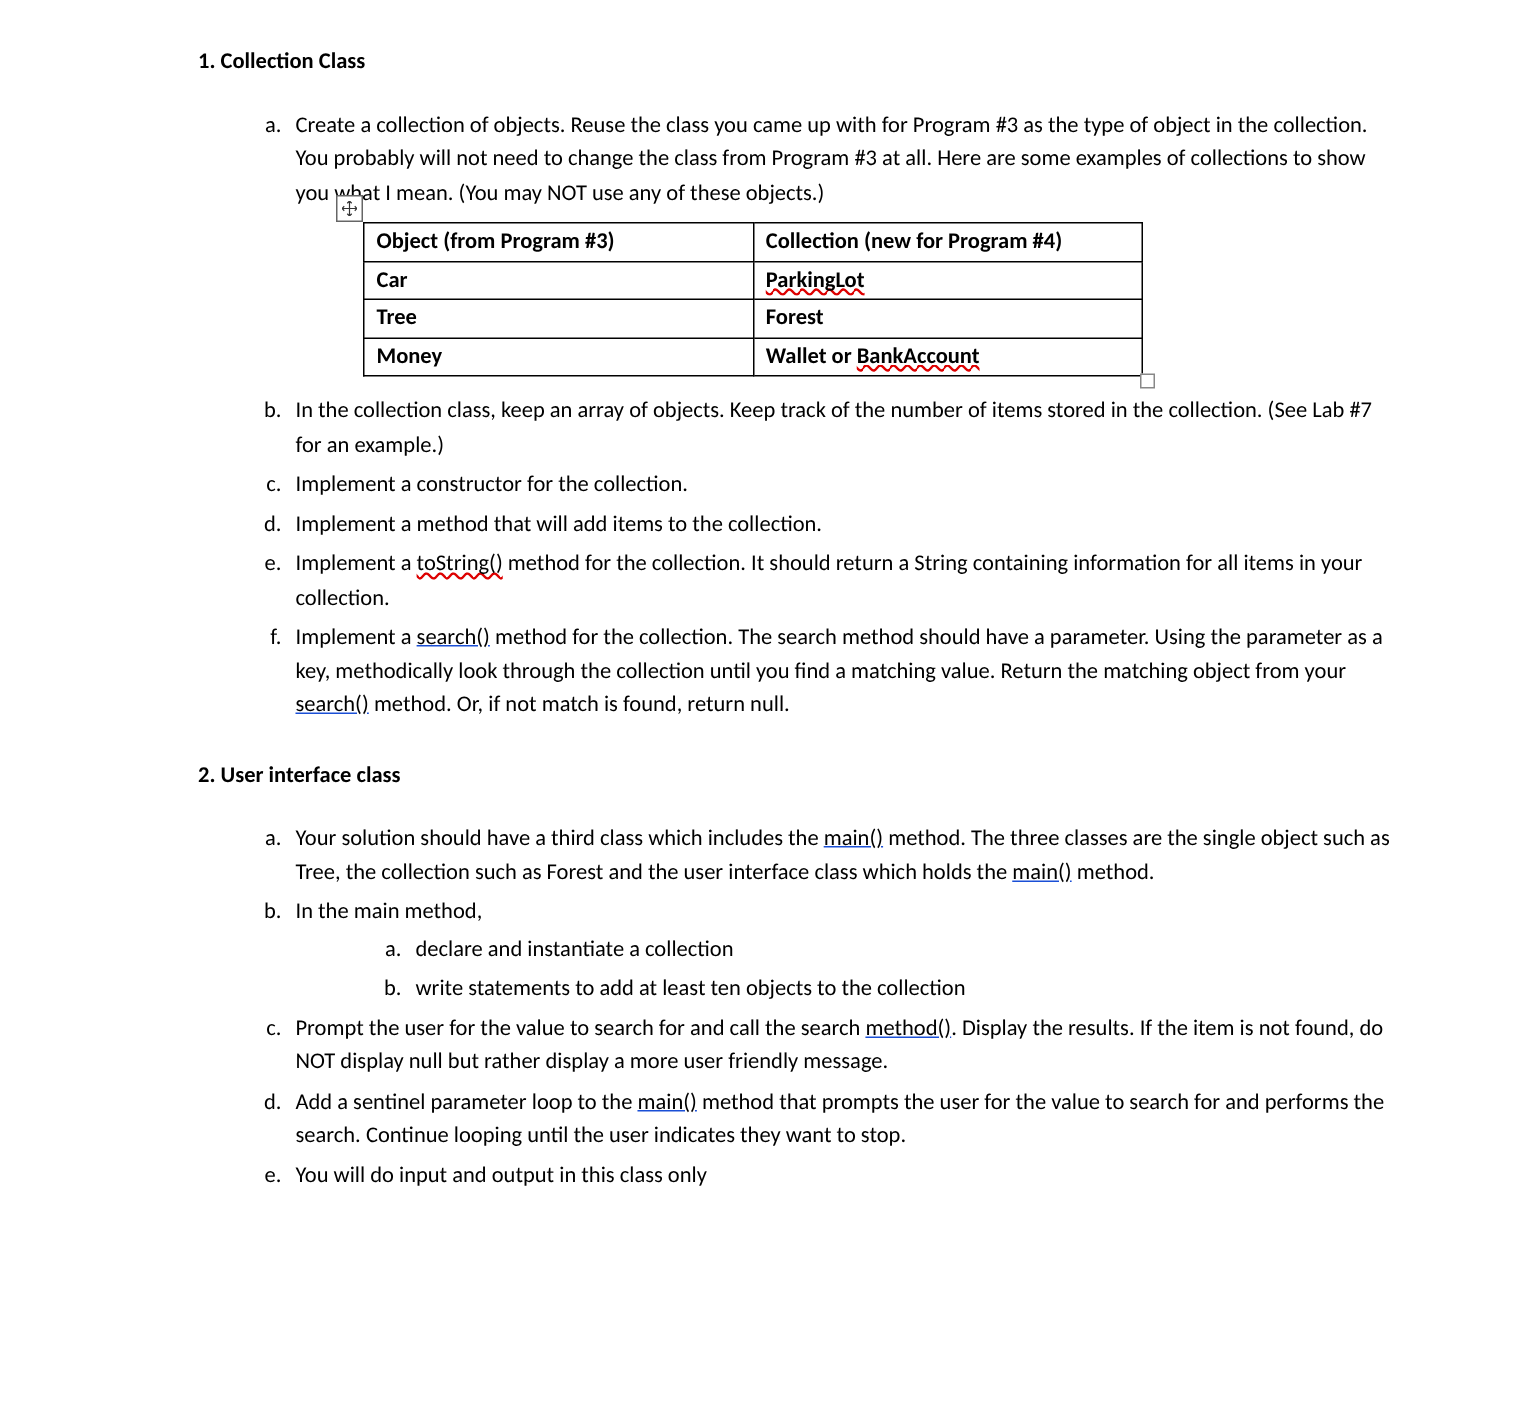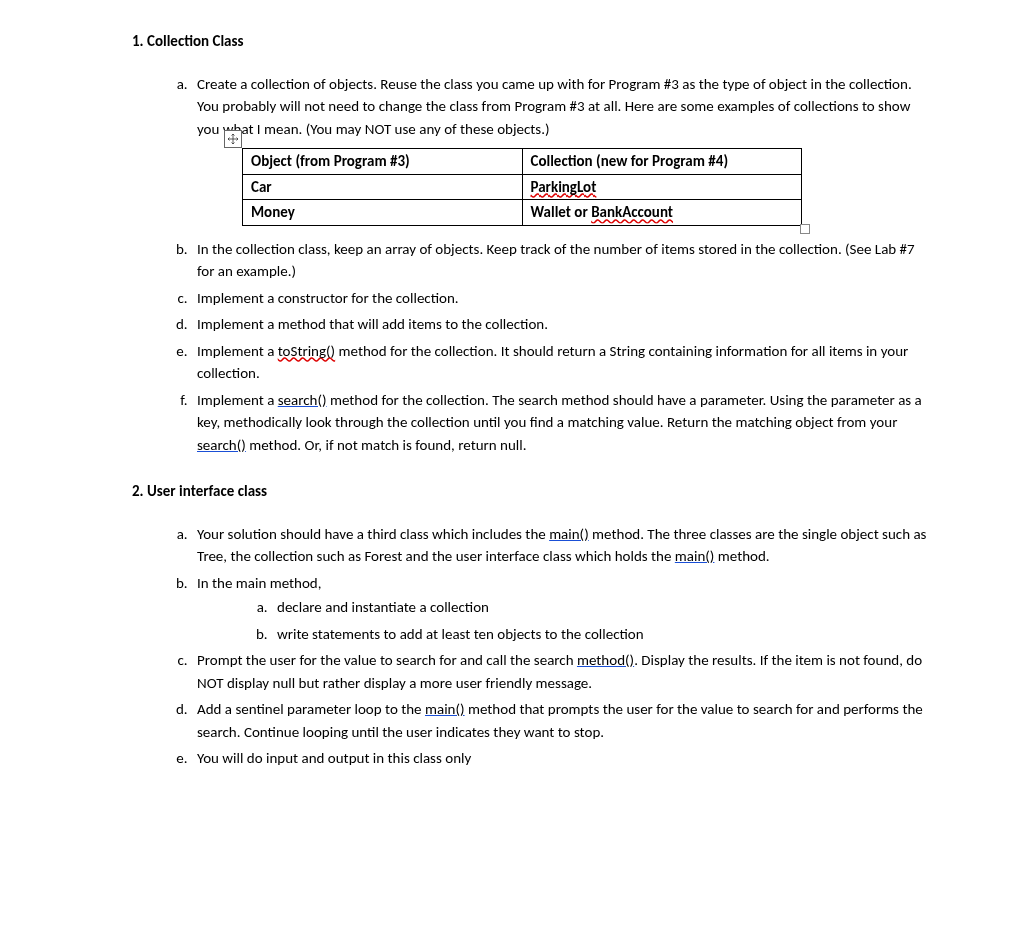--- a/index.html
+++ b/index.html
@@ -42,21 +42,21 @@
     margin: 0 0 4px 0;
     padding-left: 6px;
   }
   ol.alpha.inner {
     padding-left: 74px;
     margin: 2px 0 4px 0;
   }
   .table-wrap {
     position: relative;
     margin: 8px 0 12px 45px;
-    width: 560px;
+    width: 520px;
   }
   .move-handle {
     position: absolute;
     top: -18px;
     left: -18px;
     width: 16px;
     height: 16px;
     border: 1px solid #666;
     background: #fff;
     display: flex;
@@ -125,20 +125,24 @@
               <tbody>
                   <tr>
                 <th>Object (from Program #3)</th>
                 <th>Collection (new for Program #4)</th>
               </tr>
               <tr>
                 <td>Car</td>
                 <td><span></span><span class="red-wavy">ParkingLot</span><span></span></td>
               </tr>
               <tr>
+                <td>Tree</td>
+                <td><span>Forest</span><span class="red-wavy"></span><span></span></td>
+              </tr>
+              <tr>
                 <td>Money</td>
                 <td><span>Wallet or </span><span class="red-wavy">BankAccount</span><span></span></td>
               </tr>
             </tbody>
               </table>
             <div class="resize-handle"></div>
           </div>
         </li>
         <li>In the collection class, keep an array of objects.  Keep track of the number of items stored in the collection.  (See Lab #7 for an example.)</li>
         <li>Implement a constructor for the collection.</li>

